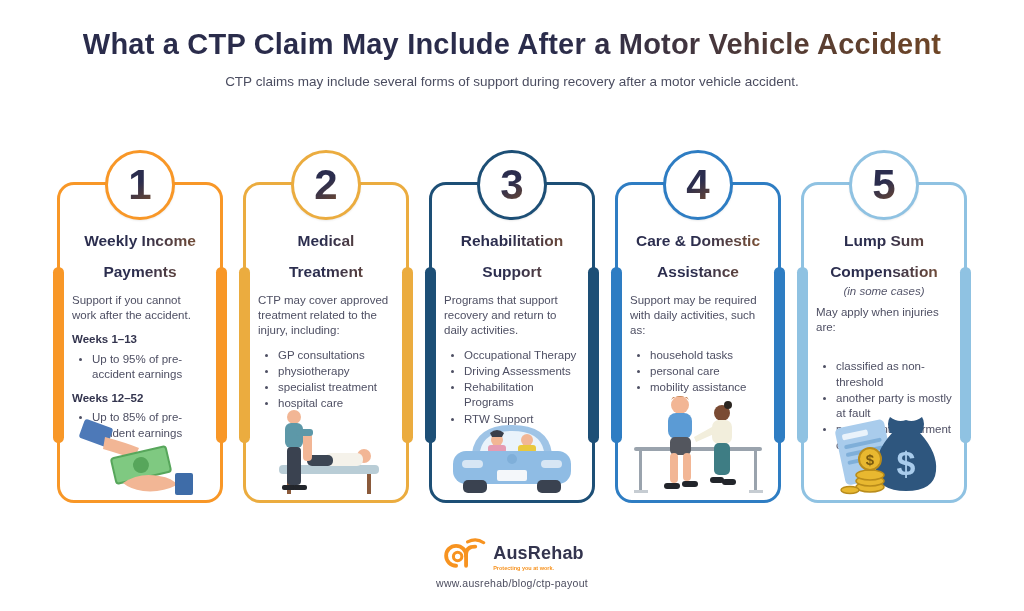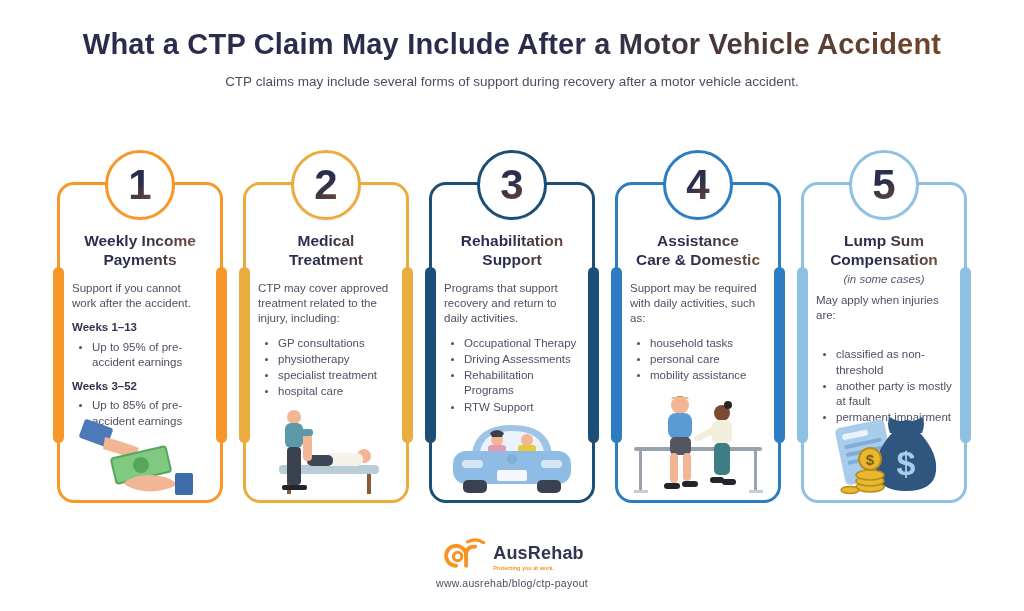--- a/index.html
+++ b/index.html
@@ -28,21 +28,21 @@
     background-image:linear-gradient(150deg,#2b2d4e 45%, #7a4e2d 100%);
     -webkit-background-clip:text; background-clip:text; color:transparent; }
   .pill { position:absolute; width:11px; height:176px; border-radius:6px;
     background:var(--accent); top:82px; z-index:1; }
   .pill-l { left:-7px; } .pill-r { right:-7px; }
 
   .card-title { margin-top:46px; text-align:center; font-size:15.5px;
     font-weight:800; line-height:1.25; }
   .card-title span { display:block;
     background-image:linear-gradient(115deg,#2b2d4e 48%, #8a5730 96%);
-    -webkit-background-clip:text; background-clip:text; color:transparent; }
+    -webkit-background-clip:text; background-clip:text; color:transparent;margin-top:12px; }
   .note { margin-top:3px; text-align:center; font-size:11.5px;
     font-style:italic; color:#55566b; }
 
   .card-body { padding:0 12px; font-size:11.5px; color:#4e4f63; line-height:1.33; }
   .intro { margin-top:11px; }
   .bullets { margin:4px 0 0; padding-left:20px; list-style:disc; }
   .bullets li { margin-top:1px; }
   .bullets li::marker { color:#4e4f63; font-size:10px; }
   .group { margin-top:9px; }
   .group-label { font-weight:700; color:#33344e; }
@@ -84,21 +84,21 @@
       </h2>
       <div class="card-body">
         <p class="intro">Support if you cannot work after the accident.</p>
         <div class="group">
           <div class="group-label">Weeks 1–13</div>
           <ul class="bullets">
             <li>Up to 95% of pre-accident earnings</li>
           </ul>
         </div>
         <div class="group">
-          <div class="group-label">Weeks 3–52</div>
+          <div class="group-label">Weeks 12–52</div>
           <ul class="bullets">
             <li>Up to 85% of pre-accident earnings</li>
           </ul>
         </div>
       </div>
       <div class="illus">
         <svg width="126" height="78" viewBox="0 0 126 78">
           <rect x="4" y="6" width="30" height="20" rx="3" fill="#4D79B8" transform="rotate(20 19 16)"></rect>
           <path d="M28 20 Q50 26 62 31 L57 42 Q40 36 26 32 Z" fill="#F2B695"></path>
           <g transform="rotate(-13 64 48)">
@@ -188,22 +188,22 @@
       </div>
     </section>
 
     <section class="card" style="--accent: #2E7DC3;">
       <div class="badge">
         <span class="num">4</span>
       </div>
       <span class="pill pill-l"></span>
       <span class="pill pill-r"></span>
       <h2 class="card-title">
+        <span>Care &amp; Domestic</span>
         <span>Assistance</span>
-        <span>Care &amp; Domestic</span>
       </h2>
       <div class="card-body">
         <p class="intro">Support may be required with daily activities, such as:</p>
         <ul class="bullets" style="margin-top:9px">
           <li>household tasks</li>
           <li>personal care</li>
           <li>mobility assistance</li>
         </ul>
       </div>
       <div class="illus">

